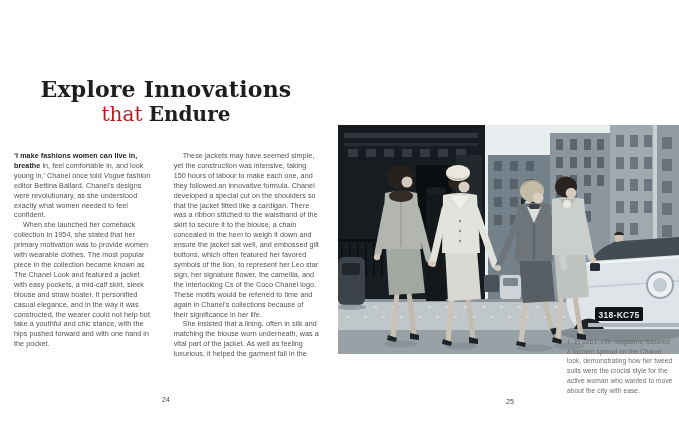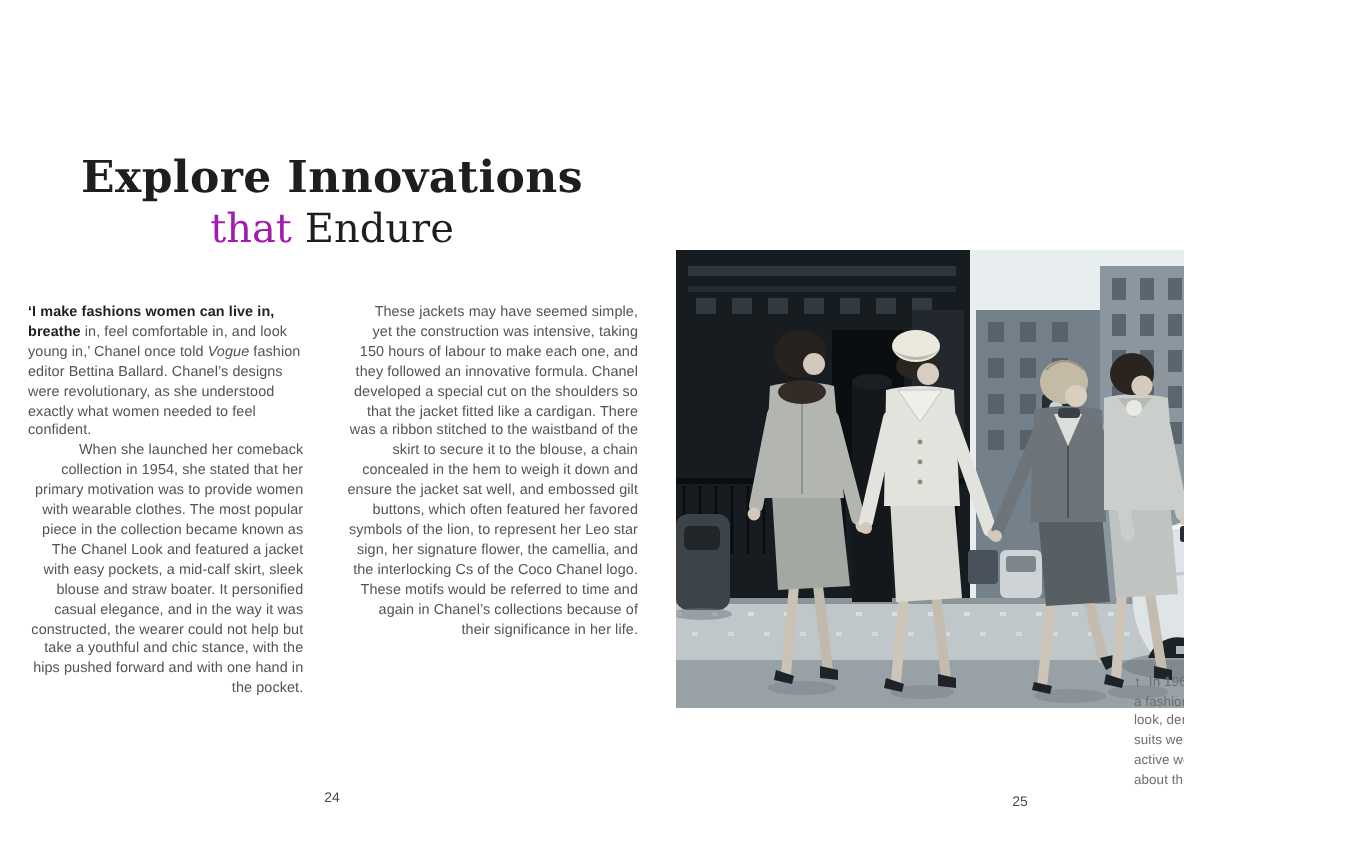--- a/index.html
+++ b/index.html
@@ -1,30 +1,30 @@
 <!DOCTYPE html>
 <html><head>
 <meta charset="utf-8">
 <style>
   html,body{margin:0;padding:0;background:#ffffff;}
-  .spread{position:relative;width:592px;height:425px;background:#ffffff;overflow:hidden;
+  .spread{position:relative;width:679px;height:425px;background:#ffffff;overflow:hidden;
           font-family:"Liberation Sans",sans-serif;}
   
   .title{position:absolute;left:0;top:56px;width:332px;text-align:center;
          font-family:"DejaVu Serif",serif;color:#1e1e1e;}
   .title .t1{display:block;font-size:22px;font-weight:700;line-height:25px;letter-spacing:.2px;}
   .title .t2{display:block;font-size:20px;line-height:24px;}
-  .title .t2 .light{font-weight:400;color:#a21caf;}
-  .title .t2 .bold{font-weight:400;}
+  .title .t2 .light{font-weight:400;color:#b91c1c;}
+  .title .t2 .bold{font-weight:700;}
   .cols{position:absolute;left:14px;top:151px;width:305px;display:flex;gap:22px;}
   .col{font-size:7.2px;line-height:9.9px;color:#535353;letter-spacing:.05px;}
   .col1{width:142px;}
   .col2{width:150px;}
   .col p{margin:0;text-align:left;}
-  .col p.ind{text-indent:9px;text-align:right;}
+  .col p.ind{text-indent:9px;}
   .col strong{color:#1f1f1f;font-weight:700;}
   .col em{font-style:italic;}
   .pn{position:absolute;font-size:7px;color:#4a4a4a;text-align:center;}
   .pn-left{left:0;top:396px;width:332px;}
   .pn-right{left:341px;top:398px;width:338px;}
   
   .photo{position:absolute;left:338px;top:84px;width:341px;height:229px;overflow:hidden;margin-top:41px;}
   .photo svg{display:block;}
   .caption{position:absolute;left:567px;top:337px;width:107px;margin:0;
            font-size:6.7px;line-height:9.7px;color:#6e6e6e;letter-spacing:.05px;}
@@ -42,20 +42,21 @@
       <span class="t2"><span class="light">that </span><span class="bold">Endure</span></span>
     </h1>
 
     <div class="cols">
       <div class="col col1">
         <p><strong>‘I make fashions women can live in, breathe</strong><span> in, feel comfortable in, and look young in,’ Chanel once told </span><em>Vogue</em><span> fashion editor Bettina Ballard. Chanel’s designs were revolutionary, as she understood exactly what women needed to feel confident.</span></p>
         <p class="ind">When she launched her comeback collection in 1954, she stated that her primary motivation was to provide women with wearable clothes. The most popular piece in the collection became known as The Chanel Look and featured a jacket with easy pockets, a mid-calf skirt, sleek blouse and straw boater. It personified casual elegance, and in the way it was constructed, the wearer could not help but take a youthful and chic stance, with the hips pushed forward and with one hand in the pocket.</p>
       </div>
       <div class="col col2">
         <p class="ind">These jackets may have seemed simple, yet the construction was intensive, taking 150 hours of labour to make each one, and they followed an innovative formula. Chanel developed a special cut on the shoulders so that the jacket fitted like a cardigan. There was a ribbon stitched to the waistband of the skirt to secure it to the blouse, a chain concealed in the hem to weigh it down and ensure the jacket sat well, and embossed gilt buttons, which often featured her favored symbols of the lion, to represent her Leo star sign, her signature flower, the camellia, and the interlocking Cs of the Coco Chanel logo. These motifs would be referred to time and again in Chanel’s collections because of their significance in her life.</p>
+        <p class="ind">She insisted that a lining, often in silk and matching the blouse worn underneath, was a vital part of the jacket. As well as feeling luxurious, it helped the garment fall in the</p>
       </div>
     </div>
 
     <div class="pn pn-left">24</div>
   </section>
 
   <section>
     <div class="photo">
       <svg width="341" height="229" viewBox="0 0 341 229" xmlns="http://www.w3.org/2000/svg">
 

